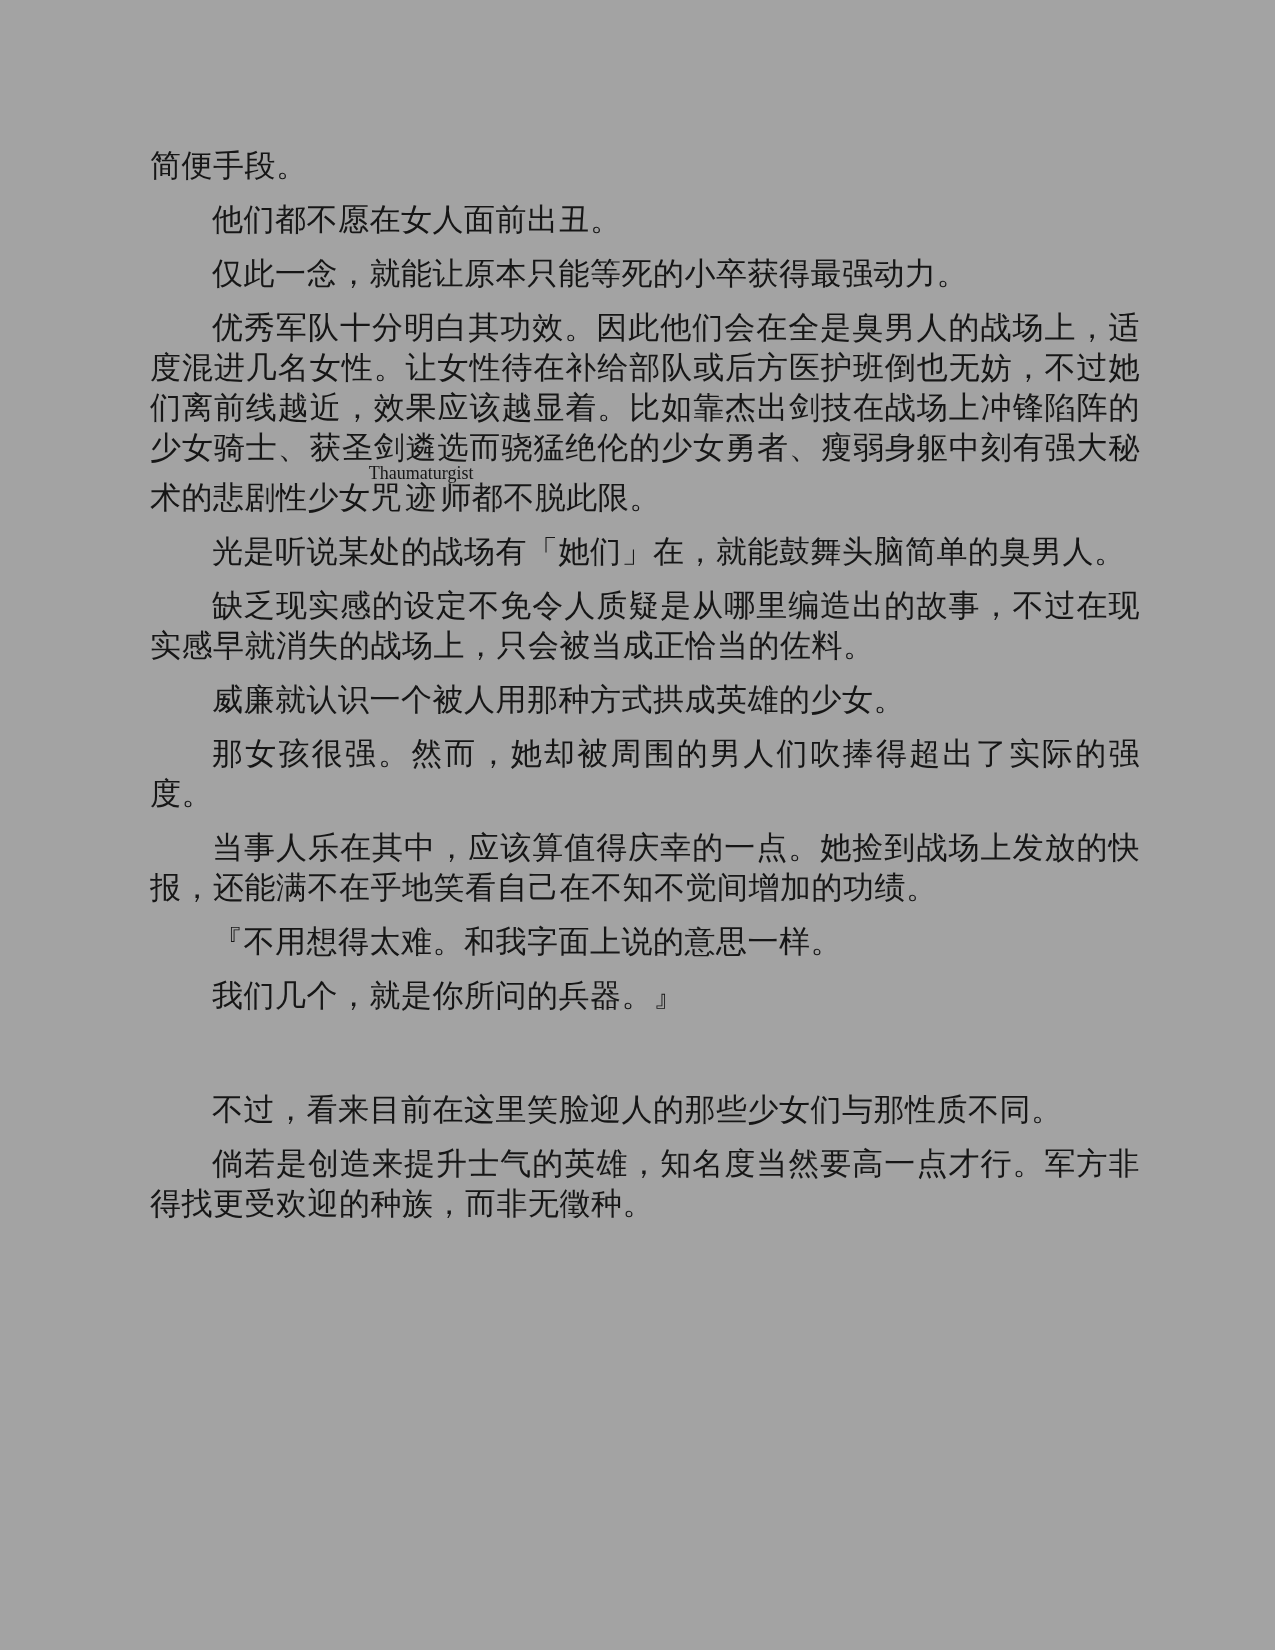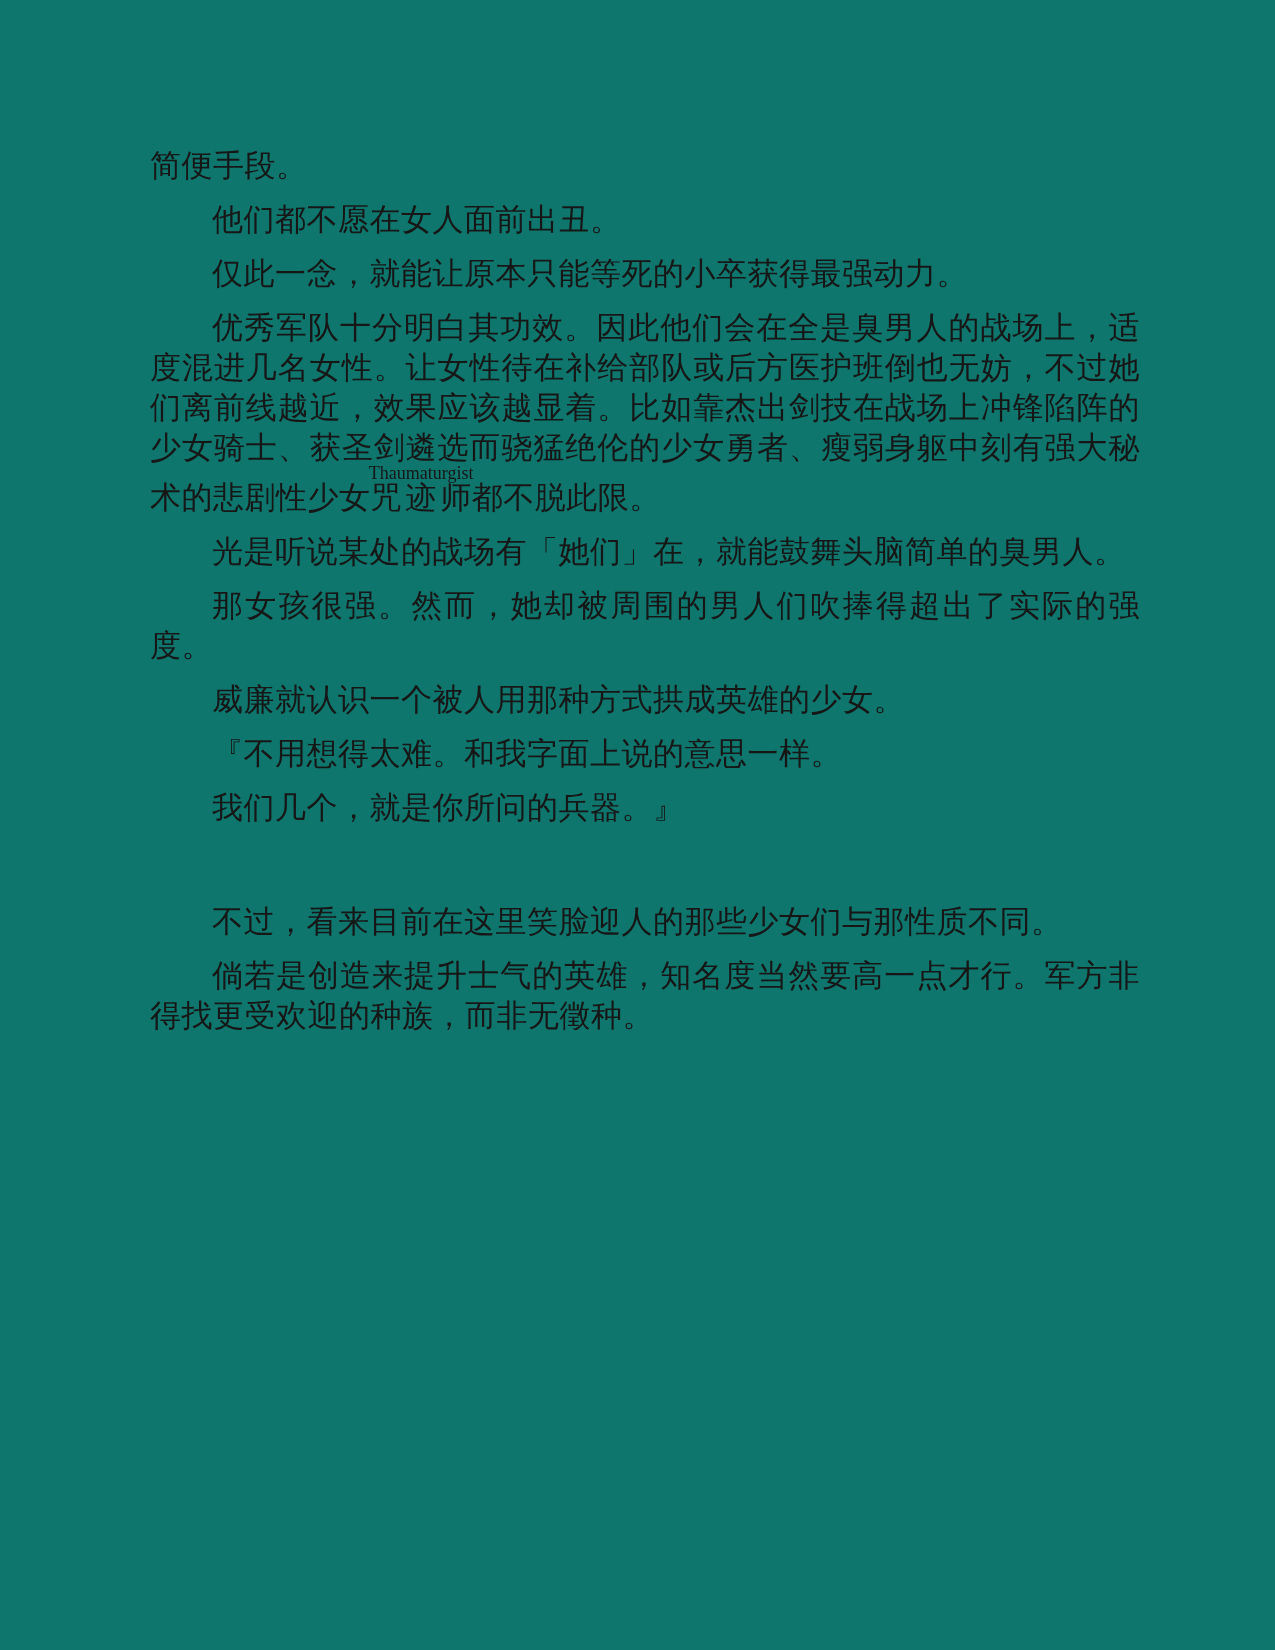--- a/index.html
+++ b/index.html
@@ -9,21 +9,21 @@
   body {
     width: 1275px;
     height: 1650px;
     background: #ffffff;
     overflow: hidden;
   }
   .page {
     position: relative;
     width: 1275px;
     height: 1650px;
-    background: #0f766e;
+    background: #a3a3a3;
   }
   .text-block {
     position: absolute;
     left: 150px;
     top: 146px;
     width: 990px;
     font-family: "Liberation Serif", "DejaVu Serif", serif;
     font-size: 31px;
     line-height: 40px;
     color: #161616;
@@ -58,21 +58,23 @@
 </head>
 <body style="background: rgb(255, 255, 255);">
 
 <div class="page">
   <main class="text-block" style="color: rgb(22, 22, 22);">
       <p><span>简便手段。</span></p>
       <p class="indent"><span>他们都不愿在女人面前出丑。</span></p>
       <p class="indent"><span>仅此一念，就能让原本只能等死的小卒获得最强动力。</span></p>
       <p class="indent"><span>优秀军队十分明白其功效。因此他们会在全是臭男人的战场上，适度混进几名女性。让女性待在补给部队或后方医护班倒也无妨，不过她们离前线越近，效果应该越显着。比如靠杰出剑技在战场上冲锋陷阵的少女骑士、获圣剑遴选而骁猛绝伦的少女勇者、瘦弱身躯中刻有强大秘术的悲剧性少女</span><ruby><span>咒迹师</span><rt>Thaumaturgist</rt></ruby><span>都不脱此限。</span></p>
       <p class="indent"><span>光是听说某处的战场有「她们」在，就能鼓舞头脑简单的臭男人。</span></p>
+      <p class="indent"><span>缺乏现实感的设定不免令人质疑是从哪里编造出的故事，不过在现实感早就消失的战场上，只会被当成正恰当的佐料。</span></p>
+      <p class="indent"><span>威廉就认识一个被人用那种方式拱成英雄的少女。</span></p>
       <p class="indent"><span>那女孩很强。然而，她却被周围的男人们吹捧得超出了实际的强度。</span></p>
-      <p class="indent"><span>威廉就认识一个被人用那种方式拱成英雄的少女。</span></p>
+      <p class="indent"><span>当事人乐在其中，应该算值得庆幸的一点。她捡到战场上发放的快报，还能满不在乎地笑看自己在不知不觉间增加的功绩。</span></p>
       <p class="indent"><span>『不用想得太难。和我字面上说的意思一样。</span></p>
       <p class="indent"><span>我们几个，就是你所问的兵器。』</span></p>
       <div class="para-spacer"></div>
       <p class="indent"><span>不过，看来目前在这里笑脸迎人的那些少女们与那性质不同。</span></p>
       <p class="indent"><span>倘若是创造来提升士气的英雄，知名度当然要高一点才行。军方非得找更受欢迎的种族，而非无徵种。</span></p>
     </main>
 </div>
 
 </body></html>

